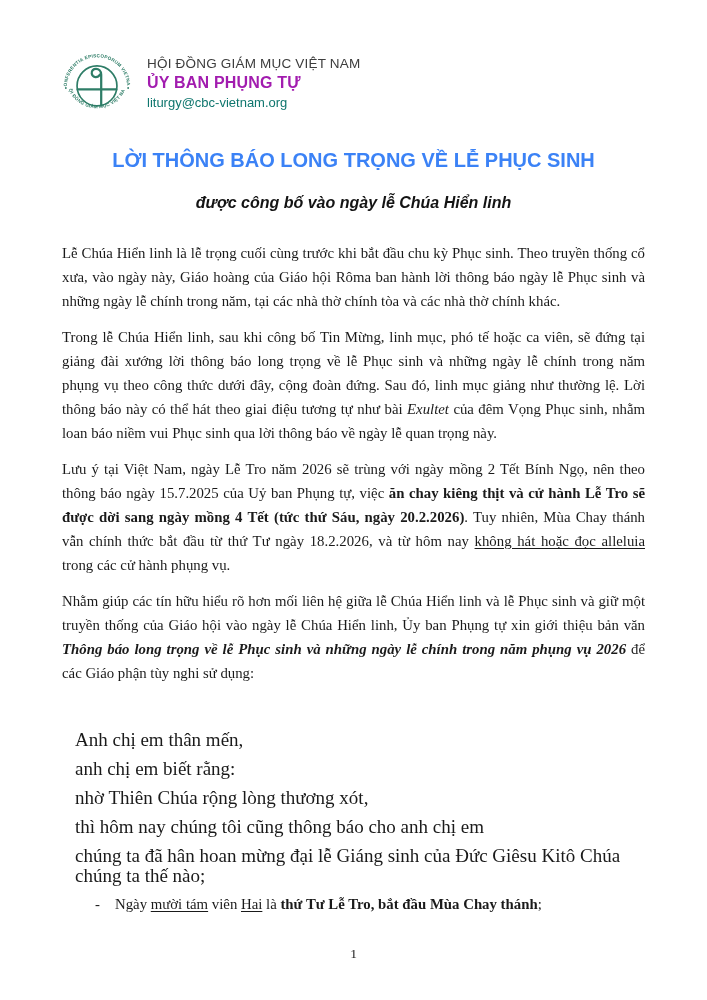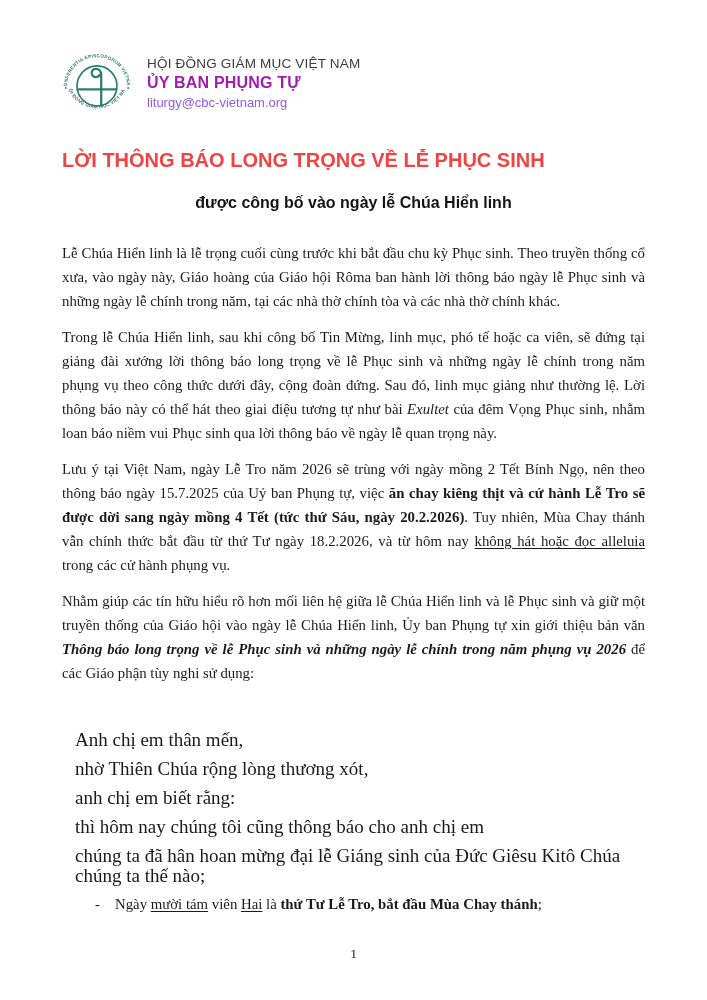--- a/index.html
+++ b/index.html
@@ -13,33 +13,33 @@
   }
   .page { padding: 48px 62px 0 62px; box-sizing: border-box; }
 
   
   .letterhead { display: flex; align-items: flex-start; gap: 15px; }
   .seal svg { width: 70px; height: 73px; display: block; }
   .seal text { font-family: "Liberation Sans", sans-serif; font-weight: bold; }
   .header-meta { padding-top: 8px; font-family: "Liberation Sans", sans-serif; }
   .org-name   { font-size: 13.5px; letter-spacing: 0.2px; color: #3d3d3d; }
   .committee  { font-size: 16px; font-weight: bold; color: #a21caf; margin-top: 3px; letter-spacing: 0.2px; }
-  .email      { font-size: 13px; color: #8b5cf6; margin-top: 3px; }
+  .email      { font-size: 13px; color: #0f766e; margin-top: 3px; }
 
   
   .doc-title {
-    margin: 24px 0 0; text-align: left;
+    margin: 24px 0 0; text-align: center;
     font-family: "Liberation Sans", sans-serif;
-    font-size: 20px; line-height: 30px; font-weight: bold; color: #ef4444;
+    font-size: 20px; line-height: 30px; font-weight: bold; color: #3b82f6;
   }
   .doc-title span { display: block; }
   .doc-subtitle {
     margin: 17px 0 0; text-align: center;
     font-family: "Liberation Sans", sans-serif;
-    font-size: 16px; line-height: 22px; font-weight: bold; color: #141414;
+    font-size: 16px; line-height: 22px; font-weight: bold; color: #141414; font-style: italic;
   }
 
   
   .content { margin-top: 27px; }
   .para {
     margin: 0 0 12px; font-size: 14.8px; line-height: 24px;
     text-align: justify; text-justify: inter-word;
   }
   .b { font-weight: bold; }
   .i { font-style: italic; }
@@ -99,22 +99,22 @@
   <h2 class="doc-subtitle">được công bố vào ngày lễ Chúa Hiển linh</h2>
 
   <section class="content">
     <p class="para"><span>Lễ Chúa Hiển linh là lễ trọng cuối cùng trước khi bắt đầu chu kỳ Phục sinh. Theo truyền thống cổ xưa, vào ngày này, Giáo hoàng của Giáo hội Rôma ban hành lời thông báo ngày lễ Phục sinh và những ngày lễ chính trong năm, tại các nhà thờ chính tòa và các nhà thờ chính khác.</span></p>
     <p class="para"><span>Trong lễ Chúa Hiển linh, sau khi công bố Tin Mừng, linh mục, phó tế hoặc ca viên, sẽ đứng tại giảng đài xướng lời thông báo long trọng về lễ Phục sinh và những ngày lễ chính trong năm phụng vụ theo công thức dưới đây, cộng đoàn đứng. Sau đó, linh mục giảng như thường lệ. Lời thông báo này có thể hát theo giai điệu tương tự như bài </span><span class="i">Exultet</span><span> của đêm Vọng Phục sinh, nhằm loan báo niềm vui Phục sinh qua lời thông báo về ngày lễ quan trọng này.</span></p>
     <p class="para"><span>Lưu ý tại Việt Nam, ngày Lễ Tro năm 2026 sẽ trùng với ngày mồng 2 Tết Bính Ngọ, nên theo thông báo ngày 15.7.2025 của Uỷ ban Phụng tự, việc </span><span class="b">ăn chay kiêng thịt và cử hành Lễ Tro sẽ được dời sang ngày mồng 4 Tết (tức thứ Sáu, ngày 20.2.2026)</span><span>. Tuy nhiên, Mùa Chay thánh vẫn chính thức bắt đầu từ thứ Tư ngày 18.2.2026, và từ hôm nay </span><span class="u">không hát hoặc đọc alleluia</span><span> trong các cử hành phụng vụ.</span></p>
     <p class="para"><span>Nhằm giúp các tín hữu hiểu rõ hơn mối liên hệ giữa lễ Chúa Hiển linh và lễ Phục sinh và giữ một truyền thống của Giáo hội vào ngày lễ Chúa Hiển linh, Ủy ban Phụng tự xin giới thiệu bản văn </span><span class="b i">Thông báo long trọng về lễ Phục sinh và những ngày lễ chính trong năm phụng vụ 2026</span><span> để các Giáo phận tùy nghi sử dụng:</span></p>
 
     <div class="litany">
       <p>Anh chị em thân mến,</p>
+      <p>anh chị em biết rằng:</p>
       <p>nhờ Thiên Chúa rộng lòng thương xót,</p>
-      <p>anh chị em biết rằng:</p>
       <p>thì hôm nay chúng tôi cũng thông báo cho anh chị em</p>
       <p>chúng ta đã hân hoan mừng đại lễ Giáng sinh của Đức Giêsu Kitô Chúa chúng ta thế nào;</p>
     </div>
 
     <div class="bullet-item">
       <span class="bullet-marker">-</span>
       <span class="bullet-text"><span>Ngày </span><span class="u">mười tám</span><span> viên </span><span class="u">Hai</span><span> là </span><span class="b">thứ Tư Lễ Tro, bắt đầu Mùa Chay thánh</span><span>;</span></span>
     </div>
   </section>
 

